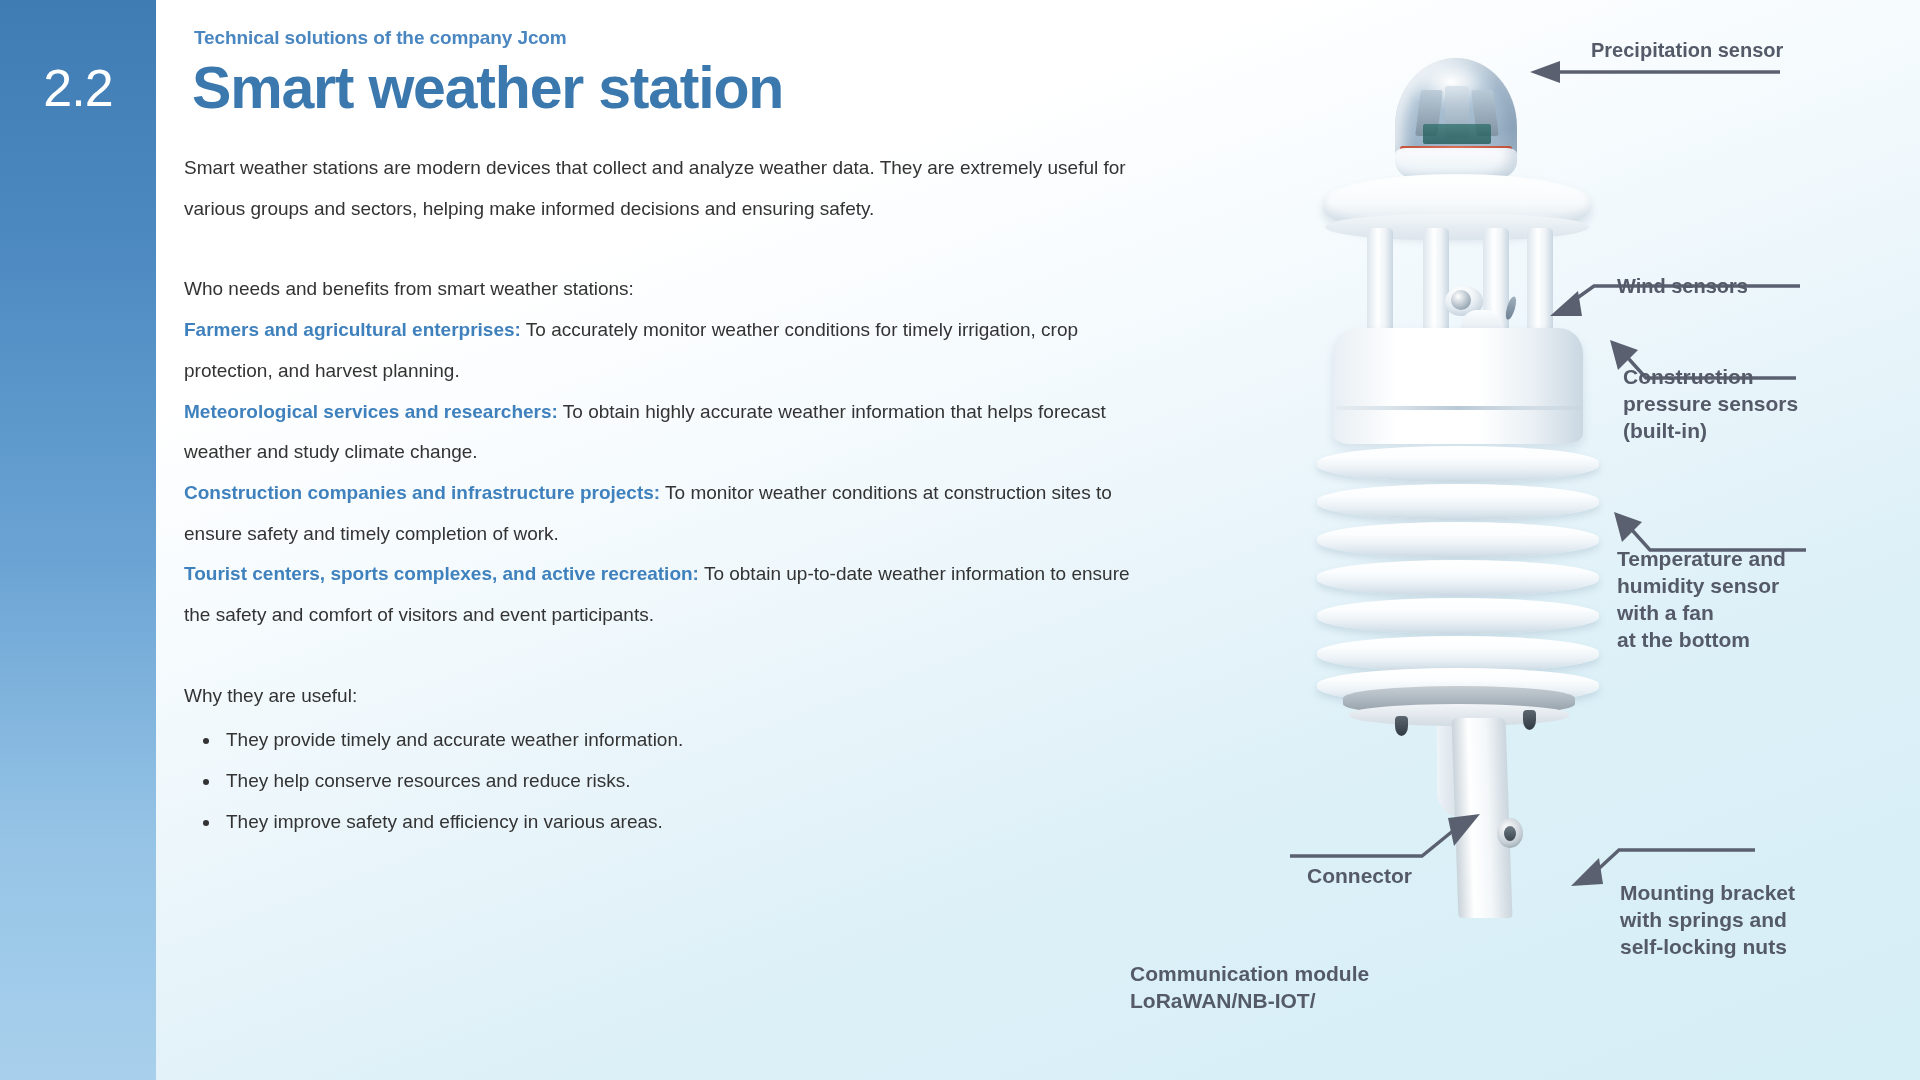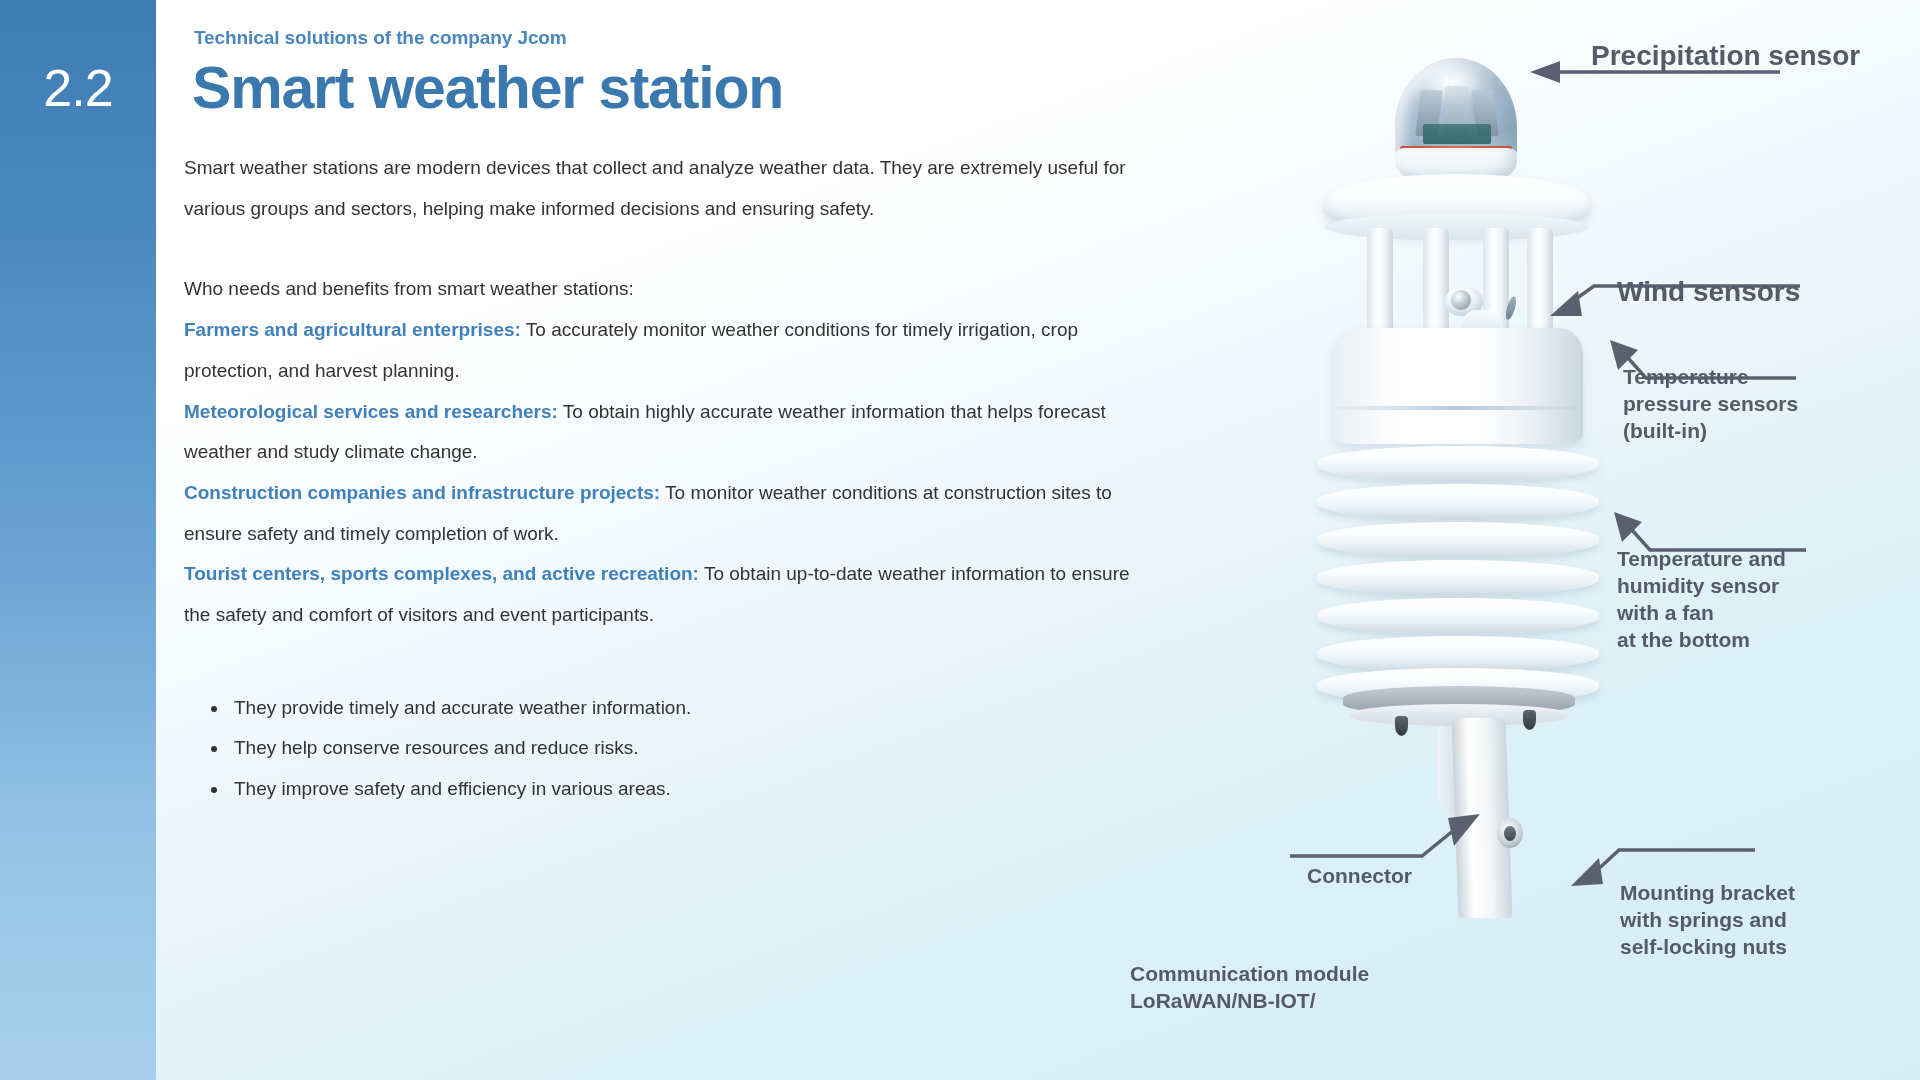--- a/index.html
+++ b/index.html
@@ -73,21 +73,21 @@
     left:184px; top:148px;
     width:960px;
     font-size:19px;
     line-height:40.7px;
     color:#333333;
   }
   #copy p { margin:0; }
   #copy .gap { height:40px; }
   #copy .lead { color:#3f81bd; font-weight:bold; }
 
-  #copy ul { list-style:none; margin:12px; padding:0; }
+  #copy ul { list-style:none; margin:4px; padding:0; }
   #copy li {
     position:relative;
     padding-left:38px;
   }
   #copy li::before {
     content:"";
     position:absolute;
     left:15px; top:18px;
     width:6px; height:6px;
     border-radius:50%;
@@ -239,21 +239,21 @@
     background:radial-gradient(circle at 40% 35%, #ffffff, #c3ccd4 60%, #7e8b95 100%);
   }
   .bracket-eye-in {
     left:249px; top:798px; width:12px; height:15px;
     border-radius:50%;
     background:linear-gradient(180deg,#6d7a85,#3c464e);
   }
 
   
   .callout { position:absolute; color:#545a68; font-weight:bold; line-height:1.29; }
-  .c-top    { font-size:28px; }
+  .c-top    { font-size:20px; }
   .c-mid    { font-size:21px; }
   .c-small  { font-size:21px; }
 
   svg.leader { position:absolute; overflow:visible; }
   .lead-path { fill:none; stroke:#5a6070; stroke-width:3.4; }
   .lead-head { fill:#5a6070; }
 </style>
 </head>
 <body>
 
@@ -278,20 +278,21 @@
       <span class="lead">Meteorological services and researchers:</span><span> To obtain highly accurate weather information that helps forecast weather and study climate change.</span>
     </p>
     <p>
       <span class="lead">Construction companies and infrastructure projects:</span><span> To monitor weather conditions at construction sites to ensure safety and timely completion of work.</span>
     </p>
     <p>
       <span class="lead">Tourist centers, sports complexes, and active recreation:</span><span> To obtain up-to-date weather information to ensure the safety and comfort of visitors and event participants.</span>
     </p>
 
     <div class="gap"></div>
+    <p>Why they are useful:</p>
     <ul>
       <li>They provide timely and accurate weather information.</li>
       <li>They help conserve resources and reduce risks.</li>
       <li>They improve safety and efficiency in various areas.</li>
     </ul>
   </div>
 
   <div id="device">
     <div class="dev dome-glass"></div>
     <div class="dev dome-inner-a"></div>
@@ -362,21 +363,21 @@
   <svg class="leader" style="left:1565px; top:846px; width:200px; height:48px;">
     <path class="lead-path" d="M190 4 L54 4 L28 28"></path>
     <polygon class="lead-head" points="6,40 34,12 38,38"></polygon>
   </svg>
 
   <div class="callout c-top" style="left:1591px; top:38px;">Precipitation sensor</div>
 
   <div class="callout c-top" style="left:1617px; top:234px;margin-top:40px;">Wind sensors</div>
 
   <div class="callout c-mid" style="left:1623px; top:363px;">
-    <div>Temperature</div>
+    <div>Construction</div>
     <div>pressure sensors</div>
     <div>(built-in)</div>
   </div>
 
   <div class="callout c-mid" style="left:1617px; top:545px;">
     <div>Temperature and</div>
     <div>humidity sensor</div>
     <div>with a fan</div>
     <div>at the bottom</div>
   </div>

